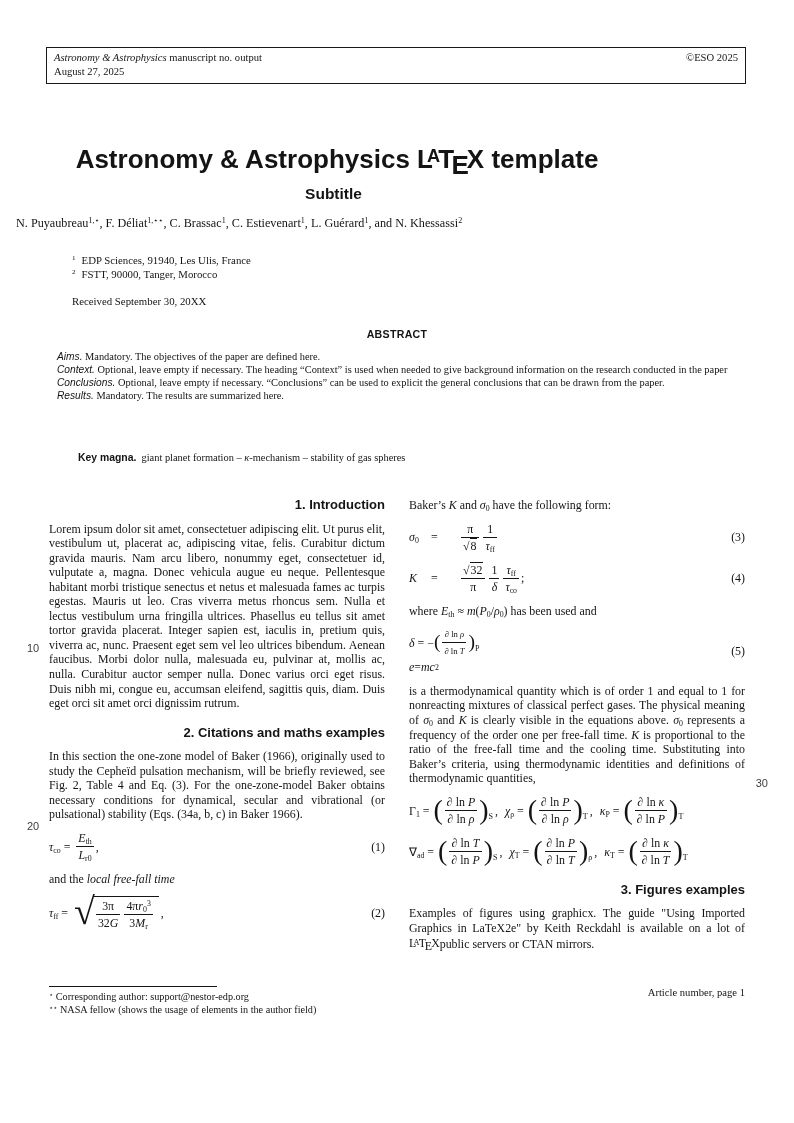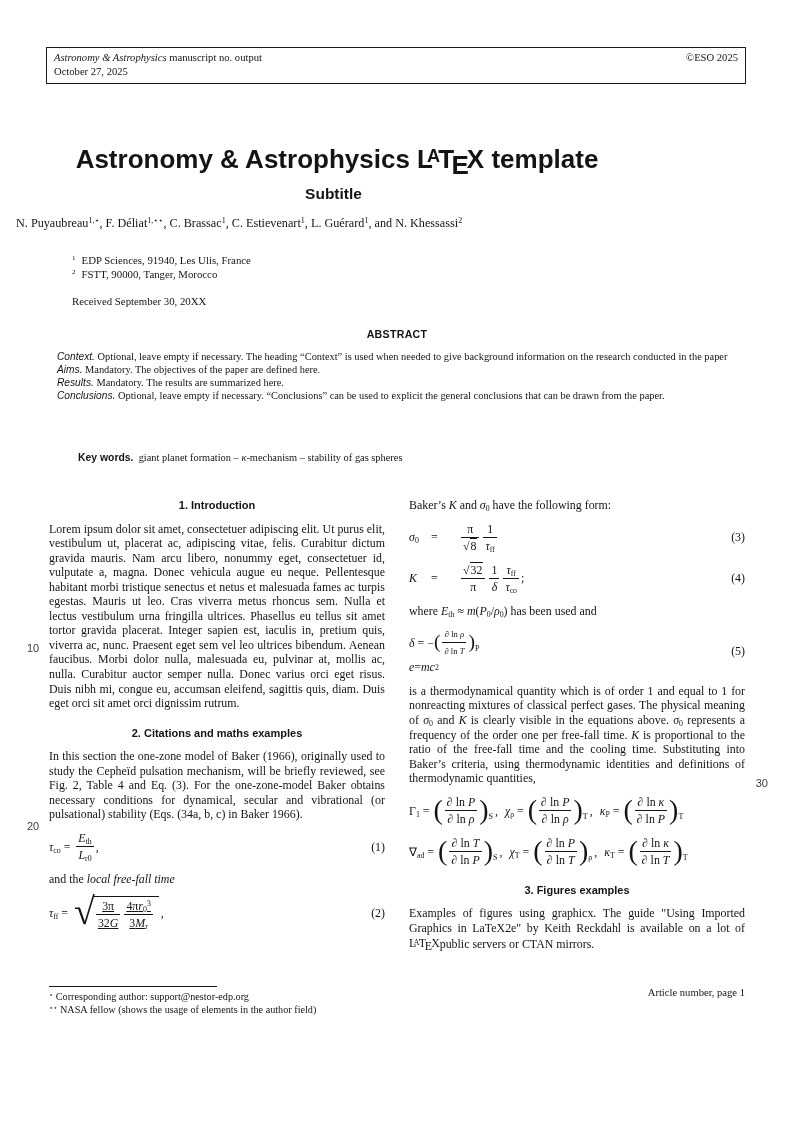--- a/index.html
+++ b/index.html
@@ -24,38 +24,38 @@
             font-family:"Liberation Sans",sans-serif;font-weight:bold;font-size:10.6px;letter-spacing:.3px;}
   .abstract{position:absolute;left:57px;top:351px;width:684px;font-size:10.4px;line-height:12.9px;text-align:justify;}
   .abs-p{margin:0;}
   .abs-p .head{font-family:"Liberation Sans",sans-serif;font-style:italic;font-size:10.2px;}
   .keywords{position:absolute;left:78px;top:452px;width:664px;font-size:10.4px;}
   .keywords .head{font-family:"Liberation Sans",sans-serif;font-weight:bold;font-style:normal;}
   
   .col{position:absolute;top:498px;width:336px;font-size:11.9px;line-height:14.55px;text-align:justify;}
   .col-left{left:49px;}
   .col-right{left:409px;}
-  .sec-head{font-family:"Liberation Sans",sans-serif;font-weight:bold;font-size:11px;
-            text-align:center;margin:0 0 9px 0;}
+  .sec-head{font-family:"Liberation Sans",sans-serif;font-weight:bold;font-size:13px;
+            text-align:right;margin:0 0 9px 0;}
   .sec-head.mt{margin-top:15px;}
   .body-p{margin:0 0 6px 0;}
   
   .eqrow{display:flex;justify-content:space-between;align-items:center;margin:9px 0;text-align:left;}
   .eqalign{display:grid;grid-template-columns:22px 28px 1fr auto;align-items:center;}
   .eq-body{display:inline-flex;align-items:center;}
   .eqlabel{flex:none;}
   .mlhs{margin-right:4px;white-space:nowrap;}
   .frac{display:inline-block;text-align:center;vertical-align:middle;margin:0 2px;}
   .frac .ft{display:block;border-bottom:1px solid #141414;padding:0 2px 1px;}
   .frac .fb{display:block;padding:1px 2px 0;}
   .fracsm{font-size:8.6px;}
   .fracsm .ft{padding:0 1px 0;}
   .sqrt{display:inline-flex;align-items:flex-start;margin:0 2px;}
   .sqrt .rad{font-size:38px;line-height:30px;font-weight:400;letter-spacing:-2px;}
-  .sqrt .cont{border-top:1.2px solid #141414;display:inline-flex;align-items:center;padding:2px 4px 0 1px;text-decoration:underline;}
+  .sqrt .cont{border-top:1.2px solid #141414;display:inline-flex;align-items:center;padding:2px 4px 0 1px;}
   .rt{white-space:nowrap;}
   .rt .ov{border-top:1px solid #141414;padding:0 1px;}
   .bp{font-size:235%;font-weight:300;line-height:0;vertical-align:middle;position:relative;top:-1px;}
   .bp.small{font-size:165%;}
   .osub{font-size:68%;position:relative;top:0.75em;margin-right:2px;}
   .term{display:inline-flex;align-items:center;margin-right:7px;}
   .eq5body{flex-direction:column;align-items:flex-start;gap:2px;}
   .eq5line{display:inline-flex;align-items:center;}
   sub{font-size:66%;vertical-align:-0.3em;line-height:0;}
   sup{font-size:66%;vertical-align:0.5em;line-height:0;}
@@ -75,49 +75,49 @@
   i{font-style:italic;}
 </style>
 </head>
 <body>
 
 <div class="page">
 
   <div class="headbox">
     <div>
       <div><span class="ital">Astronomy &amp; Astrophysics</span><span> manuscript no. output</span></div>
-      <div>October 27, 2025</div>
+      <div>August 27, 2025</div>
     </div>
     <div>©ESO 2025</div>
   </div>
 
   <div class="title">
     <span>Astronomy &amp; Astrophysics </span><span class="latex"><span>L</span><span class="lA">A</span><span>T</span><span class="lE">E</span><span>X</span></span><span> template</span>
   </div>
   <div class="subtitle">Subtitle</div>
 
   <div class="authors">N. Puyaubreau<sup>1,⋆</sup>, F. Déliat<sup>1,⋆⋆</sup>, C. Brassac<sup>1</sup>, C. Estievenart<sup>1</sup>, L. Guérard<sup>1</sup>, and N. Khessassi<sup>2</sup></div>
 
   <div class="affils">
     <div class="affil-row"><sup>1</sup><span>EDP Sciences, 91940, Les Ulis, France</span></div>
     <div class="affil-row"><sup>2</sup><span>FSTT, 90000, Tanger, Morocco</span></div>
   </div>
 
   <div class="received">Received September 30, 20XX</div>
 
   <div class="abs-head">ABSTRACT</div>
   <div class="abstract">
+    <p class="abs-p"><span class="head">Aims.</span> <span>Mandatory. The objectives of the paper are defined here.</span></p>
     <p class="abs-p"><span class="head">Context.</span> <span>Optional, leave empty if necessary. The heading “Context” is used when needed to give background information on the research conducted in the paper</span></p>
-    <p class="abs-p"><span class="head">Aims.</span> <span>Mandatory. The objectives of the paper are defined here.</span></p>
+    <p class="abs-p"><span class="head">Conclusions.</span> <span>Optional, leave empty if necessary. “Conclusions” can be used to explicit the general conclusions that can be drawn from the paper.</span></p>
     <p class="abs-p"><span class="head">Results.</span> <span>Mandatory. The results are summarized here.</span></p>
-    <p class="abs-p"><span class="head">Conclusions.</span> <span>Optional, leave empty if necessary. “Conclusions” can be used to explicit the general conclusions that can be drawn from the paper.</span></p>
   </div>
 
   <div class="keywords">
-    <span class="head">Key words.</span>&nbsp; <span>giant planet formation – <i>κ</i>-mechanism – stability of gas spheres</span>
+    <span class="head">Key magna.</span>&nbsp; <span>giant planet formation – <i>κ</i>-mechanism – stability of gas spheres</span>
   </div>
 
   <div class="col col-left">
     <h2 class="sec-head">1. Introduction</h2>
     <p class="body-p">Lorem ipsum dolor sit amet, consectetuer adipiscing elit. Ut purus elit, vestibulum ut, placerat ac, adipiscing vitae, felis. Curabitur dictum gravida mauris. Nam arcu libero, nonummy eget, consectetuer id, vulputate a, magna. Donec vehicula augue eu neque. Pellentesque habitant morbi tristique senectus et netus et malesuada fames ac turpis egestas. Mauris ut leo. Cras viverra metus rhoncus sem. Nulla et lectus vestibulum urna fringilla ultrices. Phasellus eu tellus sit amet tortor gravida placerat. Integer sapien est, iaculis in, pretium quis, viverra ac, nunc. Praesent eget sem vel leo ultrices bibendum. Aenean faucibus. Morbi dolor nulla, malesuada eu, pulvinar at, mollis ac, nulla. Curabitur auctor semper nulla. Donec varius orci eget risus. Duis nibh mi, congue eu, accumsan eleifend, sagittis quis, diam. Duis eget orci sit amet orci dignissim rutrum.</p>
 
     <h2 class="sec-head mt">2. Citations and maths examples</h2>
     <p class="body-p">In this section the one-zone model of Baker (1966), originally used to study the Cepheïd pulsation mechanism, will be briefly reviewed, see Fig. 2, Table 4 and Eq. (3). For the one-zone-model Baker obtains necessary conditions for dynamical, secular and vibrational (or pulsational) stability (Eqs. (34a, b, c) in Baker 1966).</p>
 
     <div class="eqrow">

